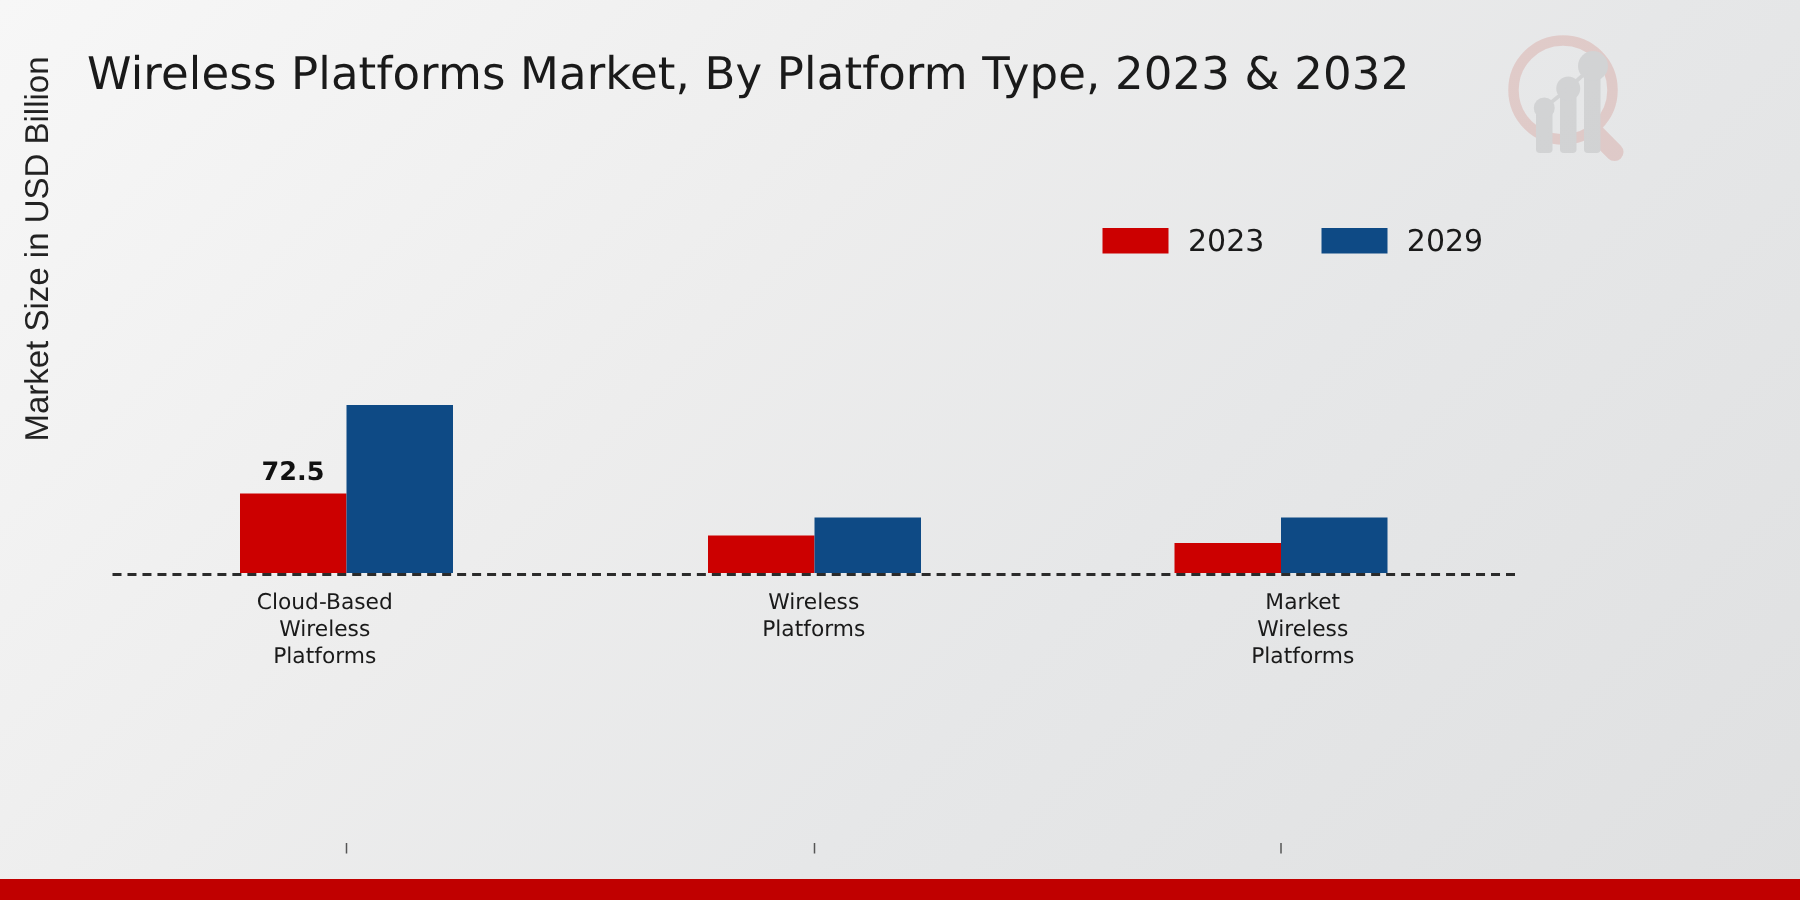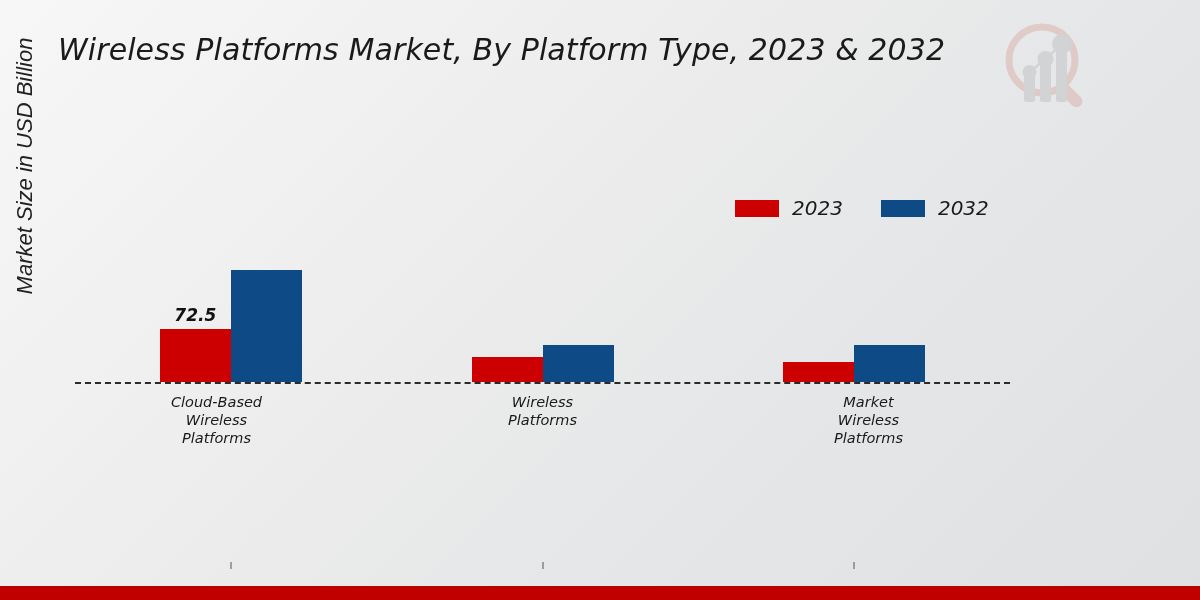--- a/index.html
+++ b/index.html
@@ -11,21 +11,20 @@
     height: 600px;
     overflow: hidden;
     font-family: "DejaVu Sans", sans-serif;
   }
 
   #canvas {
     position: relative;
     width: 1200px;
     height: 600px;
     background: linear-gradient(135deg, #f7f7f7 0%, #ededed 38%, #e6e7e8 62%, #dfe0e1 100%);
-    font-style: italic;
   }
 
   
   .chart-title {
     position: absolute;
     left: 58px;
     top: 32px;
     font-size: 30px;
     font-weight: 400;
     color: #1a1a1a;
@@ -60,21 +59,20 @@
   }
 
   
   .legend {
     position: absolute;
     left: 735px;
     top: 148px;
     display: flex;
     align-items: center;
     gap: 38px;
-    margin-top: 48px;
   }
   .legend-item {
     display: flex;
     align-items: center;
     gap: 13px;
   }
   .legend-swatch {
     width: 44px;
     height: 17px;
     display: block;
@@ -209,21 +207,21 @@
 
   <div class="y-axis-title">Market Size in USD Billion</div>
 
   <div class="legend">
     <div class="legend-item">
       <span class="legend-swatch" style="background:#cc0000"></span>
       <span class="legend-label">2023</span>
     </div>
     <div class="legend-item">
       <span class="legend-swatch" style="background:#0e4a85"></span>
-      <span class="legend-label">2032</span>
+      <span class="legend-label">2029</span>
     </div>
   </div>
 
   <div class="plot">
 
     <div class="groups">
 
       <div class="group">
         <div class="bars">
           <div class="bar red" style="height:53px">

